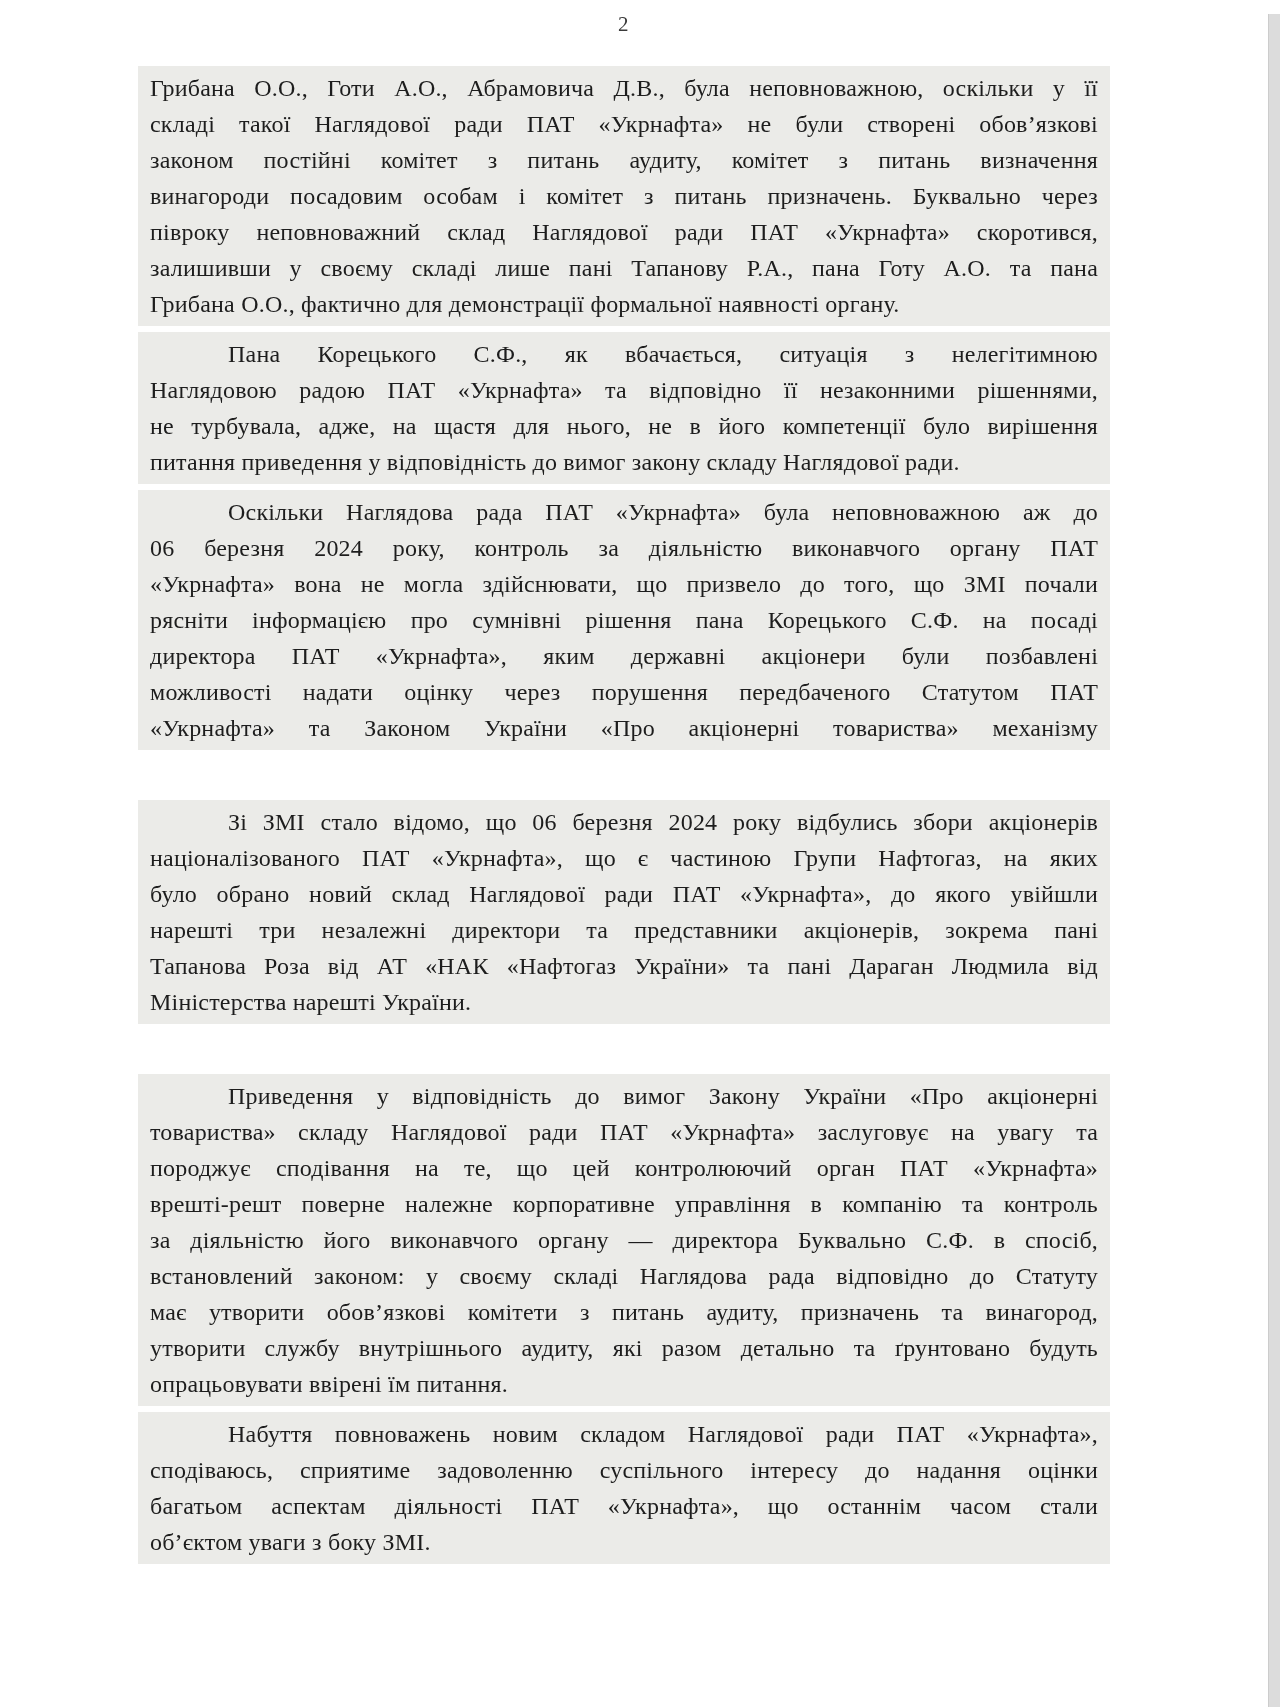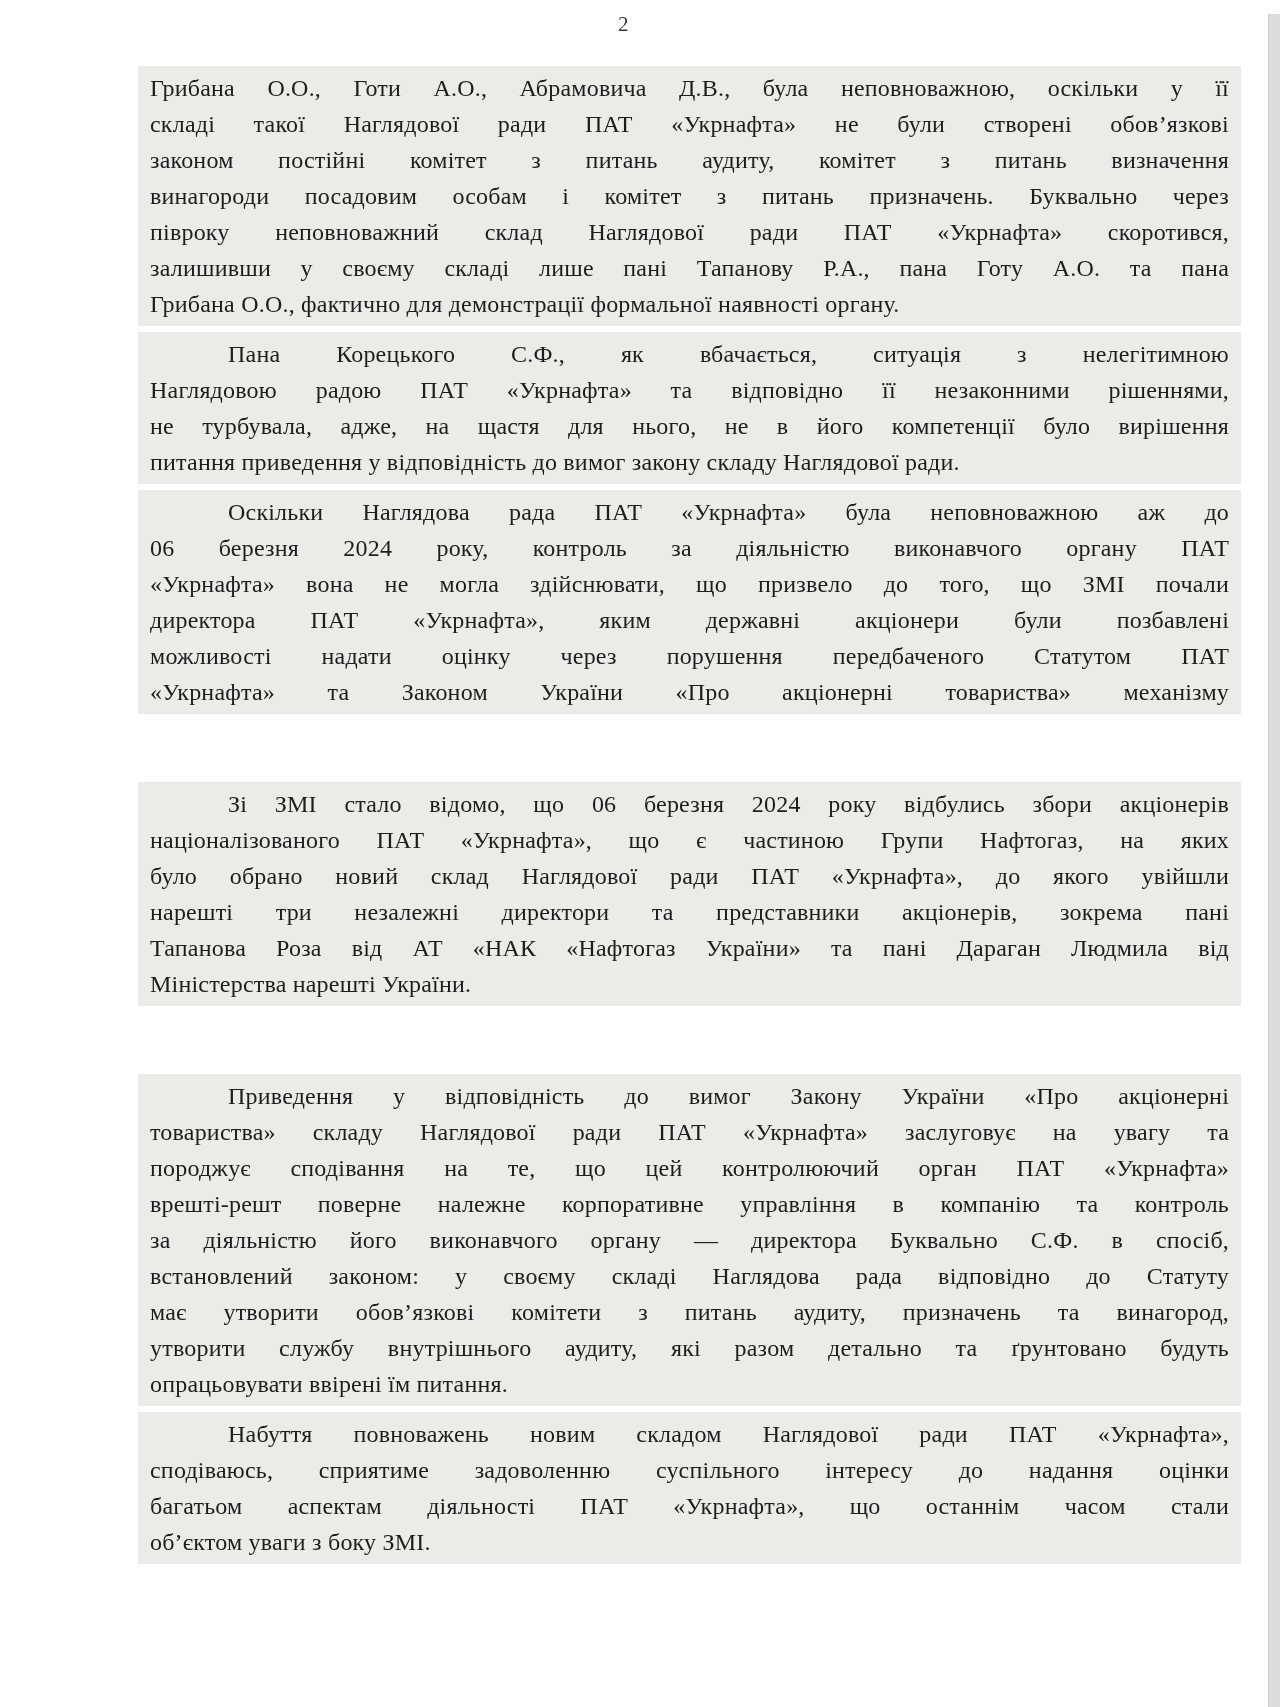--- a/index.html
+++ b/index.html
@@ -18,29 +18,29 @@
     position: absolute;
     top: 12px;
     left: 618px;
     font-size: 21px;
     color: #3a3a3a;
   }
   .text-block {
     position: absolute;
     left: 138px;
     top: 66px;
-    width: 1103px;
+    width: 972px;
   }
   .para {
     background: #ebebe8;
     padding: 4px 12px;
     margin: 0 0 6px 0;
   }
   .para.gap-before-lg {
-    margin-top: 68px;
+    margin-top: 50px;
   }
   .line {
     font-size: 24px;
     line-height: 36px;
     height: 36px;
     overflow: hidden;
     color: #1d1d1d;
     text-align: justify;
     text-align-last: justify;
     letter-spacing: 0.2px;
@@ -80,20 +80,21 @@
     <div class="para indent">
       <div class="line first">Пана Корецького С.Ф., як вбачається, ситуація з нелегітимною</div>
       <div class="line">Наглядовою радою ПАТ «Укрнафта» та відповідно її незаконними рішеннями,</div>
       <div class="line">не турбувала, адже, на щастя для нього, не в його компетенції було вирішення</div>
       <div class="line last">питання приведення у відповідність до вимог закону складу Наглядової ради.</div>
     </div>
     <div class="para indent">
       <div class="line first">Оскільки Наглядова рада ПАТ «Укрнафта» була неповноважною аж до</div>
       <div class="line">06 березня 2024 року, контроль за діяльністю виконавчого органу ПАТ</div>
       <div class="line">«Укрнафта» вона не могла здійснювати, що призвело до того, що ЗМІ почали</div>
+      <div class="line">рясніти інформацією про сумнівні рішення пана Корецького С.Ф. на посаді</div>
       <div class="line">директора ПАТ «Укрнафта», яким державні акціонери були позбавлені</div>
       <div class="line">можливості надати оцінку через порушення передбаченого Статутом ПАТ</div>
       <div class="line">«Укрнафта» та Законом України «Про акціонерні товариства» механізму</div>
     </div>
     <div class="para indent gap-before-lg">
       <div class="line first">Зі ЗМІ стало відомо, що 06 березня 2024 року відбулись збори акціонерів</div>
       <div class="line">націоналізованого ПАТ «Укрнафта», що є частиною Групи Нафтогаз, на яких</div>
       <div class="line">було обрано новий склад Наглядової ради ПАТ «Укрнафта», до якого увійшли</div>
       <div class="line">нарешті три незалежні директори та представники акціонерів, зокрема пані</div>
       <div class="line">Тапанова Роза від АТ «НАК «Нафтогаз України» та пані Дараган Людмила від</div>

